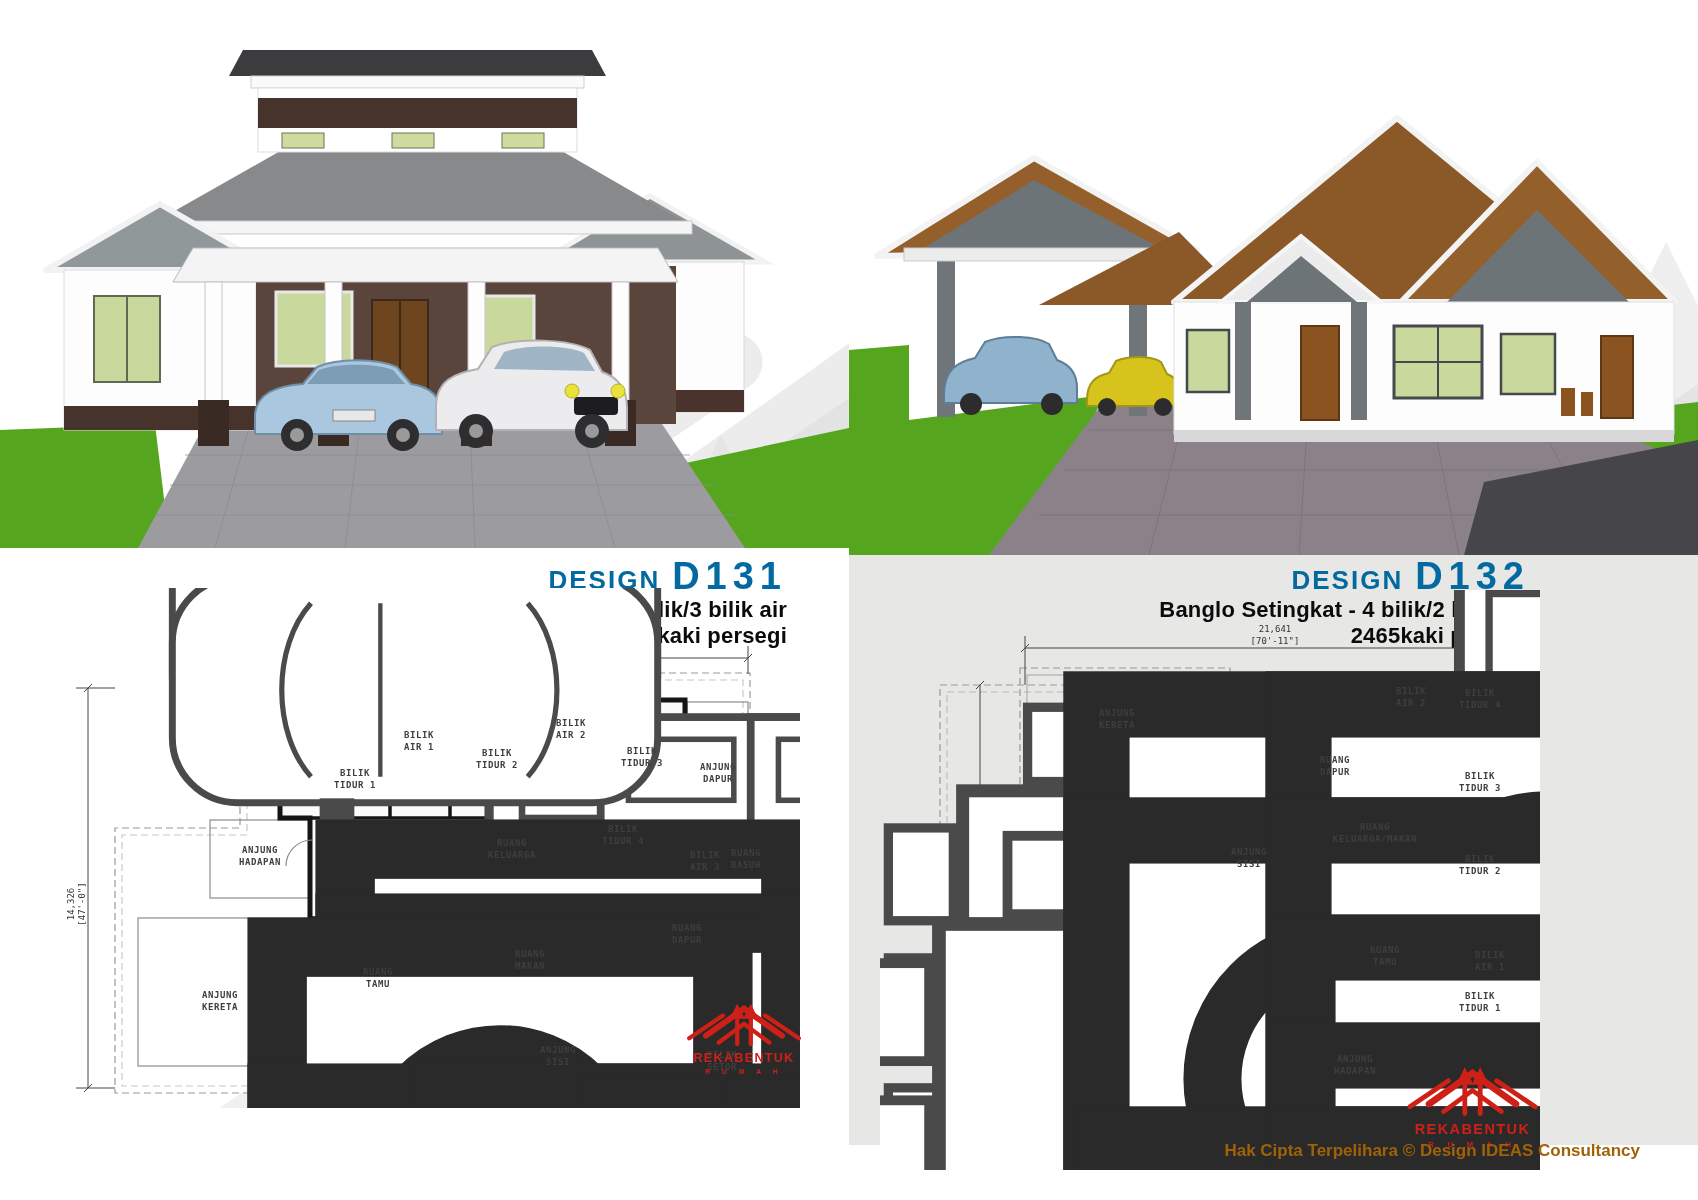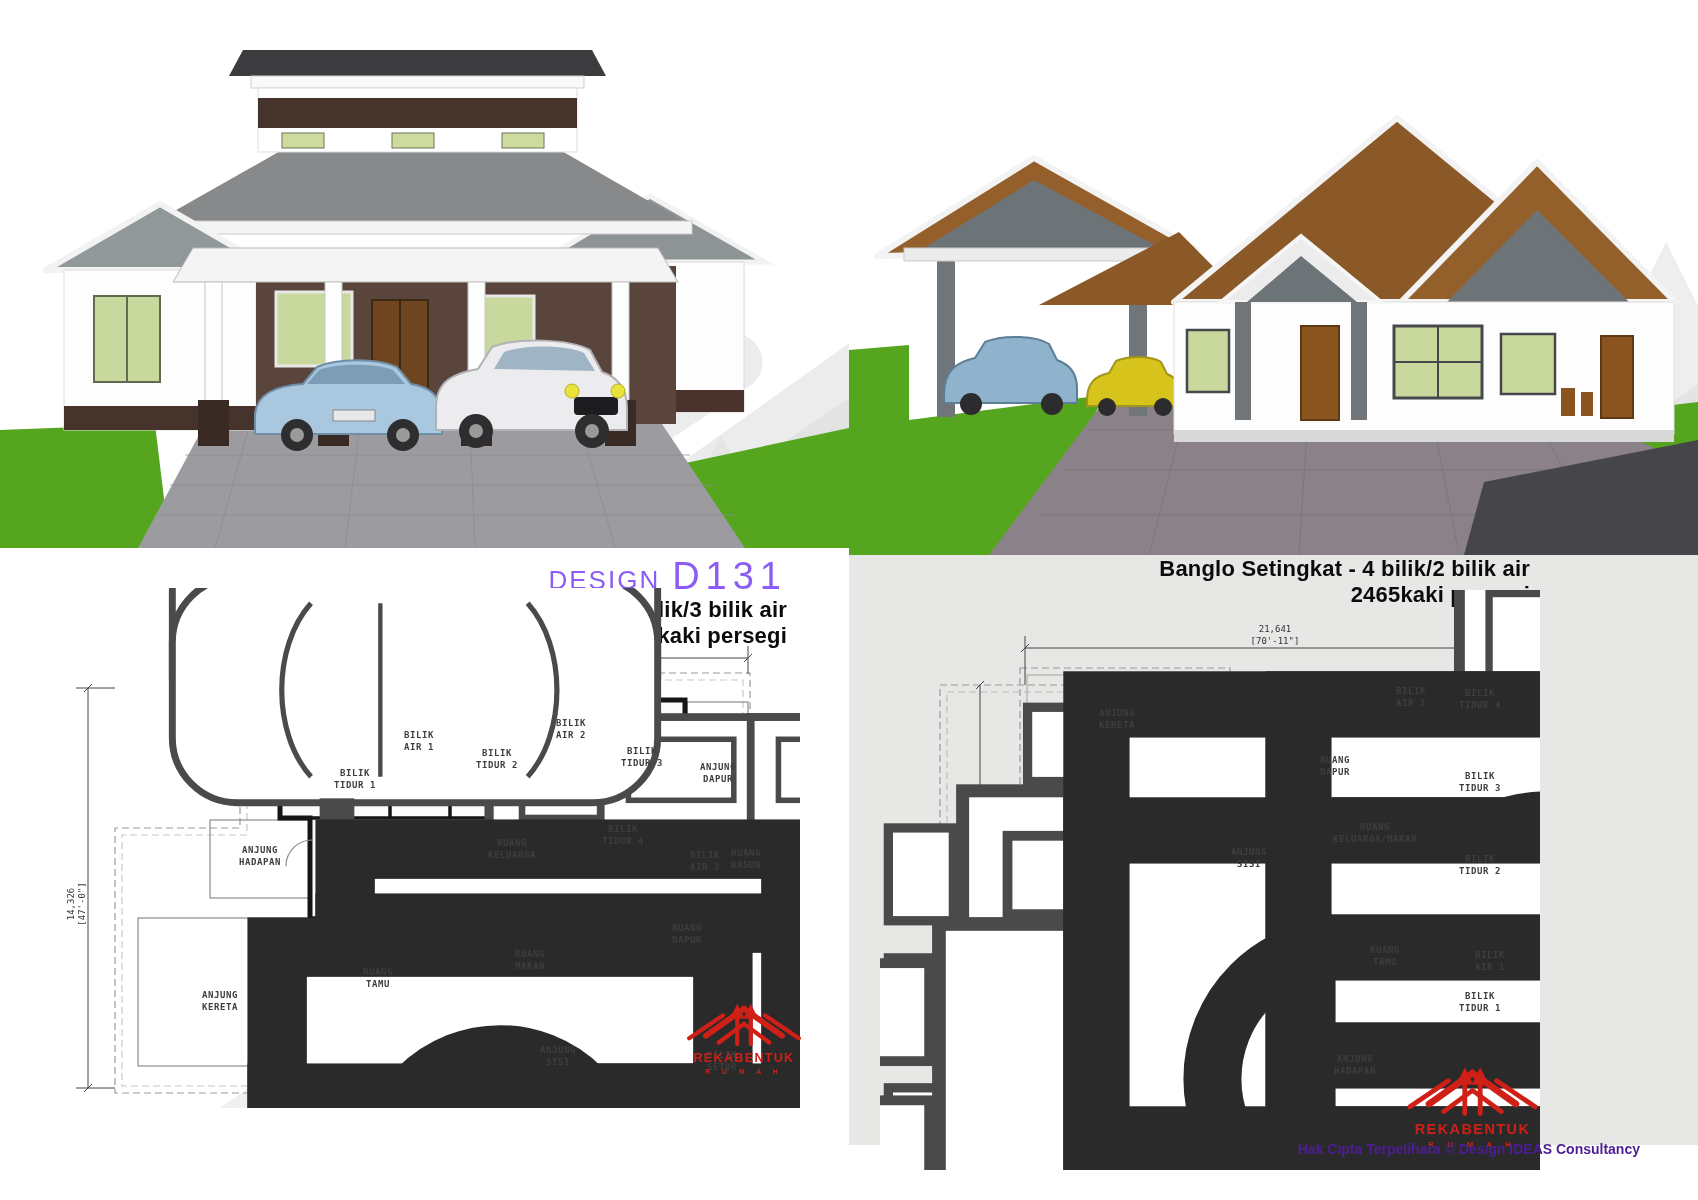--- a/index.html
+++ b/index.html
@@ -6,31 +6,31 @@
   .page{position:relative;width:1698px;height:1200px;background:#fff;overflow:hidden;
         font-family:"Liberation Sans",sans-serif;}
   .panel{position:absolute;top:0;width:849px;height:1200px;}
   #panel-left{left:0;}
   #panel-right{left:849px;}
   .gray-bg{position:absolute;left:0;top:555px;width:849px;height:590px;background:#e7e7e5;}
   .photo{position:absolute;left:0;top:0;display:block;}
   .titleblock{position:absolute;text-align:right;line-height:1.08;}
   #title-left{top:556px;right:62px;}
   #title-right{top:556px;right:168px;}
-  .t1{color:#8b5cf6;font-weight:normal;font-size:26px;letter-spacing:2px;}
+  .t1{color:#0369a1;font-weight:bold;font-size:26px;letter-spacing:2px;}
   .t1 .code{font-size:38px;letter-spacing:6px;margin-left:12px;}
   .sub,.area{font-size:22px;font-weight:bold;color:#0b0b0b;letter-spacing:.2px;line-height:1.18;}
   .plan{position:absolute;display:block;}
   #plan-left{left:60px;top:588px;}
   #plan-right{left:31px;top:590px;}
   .redlogo{position:absolute;color:#cf2017;}
   #redlogo-left{left:685px;top:980px;}
   #redlogo-right{left:556px;top:1042px;}
   .copyright{position:absolute;right:58px;top:1140px;text-align:right;
-             font-size:14px;font-weight:bold;color:#4c1d95;line-height:1.35;}
+             font-size:17px;font-weight:bold;color:#a16207;line-height:1.35;}
   
   .rlabel{font-family:"DejaVu Sans Mono",monospace;font-size:9px;font-weight:bold;
           fill:#3e3e3e;letter-spacing:.6px;text-anchor:middle;}
   .dim{font-family:"DejaVu Sans Mono",monospace;font-size:9px;fill:#333;text-anchor:middle;}
   .wallF{stroke:#151515;stroke-width:5;fill:#fbfbfb;stroke-linejoin:miter;}
   .iw{stroke:#151515;stroke-width:3.5;}
   .thin{stroke:#8c8c8c;stroke-width:1.2;fill:none;}
   .furn{stroke:#5a5a5a;stroke-width:1.1;fill:#fff;}
   .furn2{stroke:#5a5a5a;stroke-width:1.1;fill:none;}
   .dash{stroke:#9a9a9a;stroke-width:1.2;fill:none;stroke-dasharray:7 4;}
@@ -390,20 +390,23 @@
         <rect x="452" y="326" width="38" height="94" fill="#8a531f" stroke="#5d3812" stroke-width="2"></rect>
         <rect x="752" y="336" width="32" height="82" fill="#8a531f" stroke="#5d3812" stroke-width="2"></rect>
         <rect x="712" y="388" width="14" height="28" fill="#8a531f"></rect>
           <rect x="732" y="392" width="12" height="24" fill="#8a531f"></rect>
         <rect x="325" y="430" width="500" height="12" fill="#d8d8d8"></rect>
       </g>
       <use href="#rblogo" transform="translate(695,452) scale(0.95)" style="color:#ffffff"></use>
     </svg>
 
     <div class="titleblock" id="title-right">
+      <div class="t1">
+        <span>DESIGN</span><span class="code">D132</span>
+      </div>
       <div class="sub">Banglo Setingkat - 4 bilik/2 bilik air</div>
       <div class="area">2465kaki persegi</div>
     </div>
 
     <svg class="plan" id="plan-right" width="660" height="580" viewBox="0 0 660 580">
       <g style="color:#d2d2d2">
         <use href="#rblogo" transform="translate(100,220) scale(1.5)" opacity="0.4"></use>
         <use href="#rblogo" transform="translate(380,360) scale(1.3)" opacity="0.35"></use>
       </g>
       <rect class="dash" x="60" y="95" width="588" height="435"></rect>

